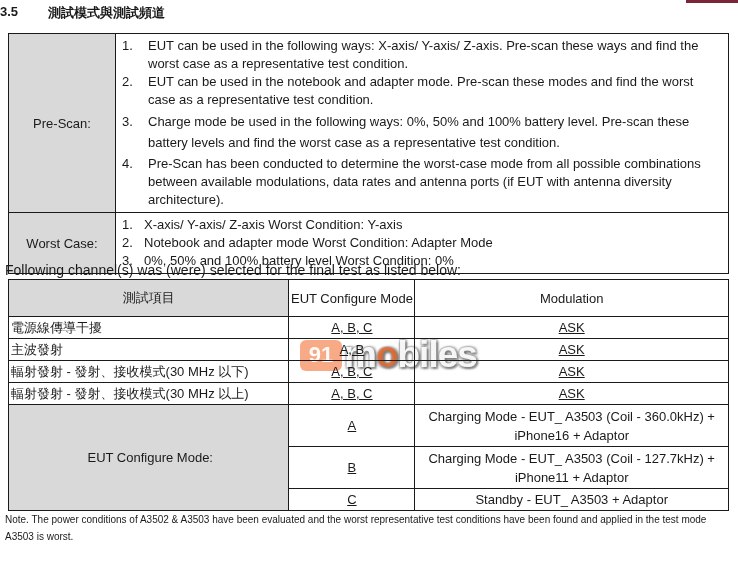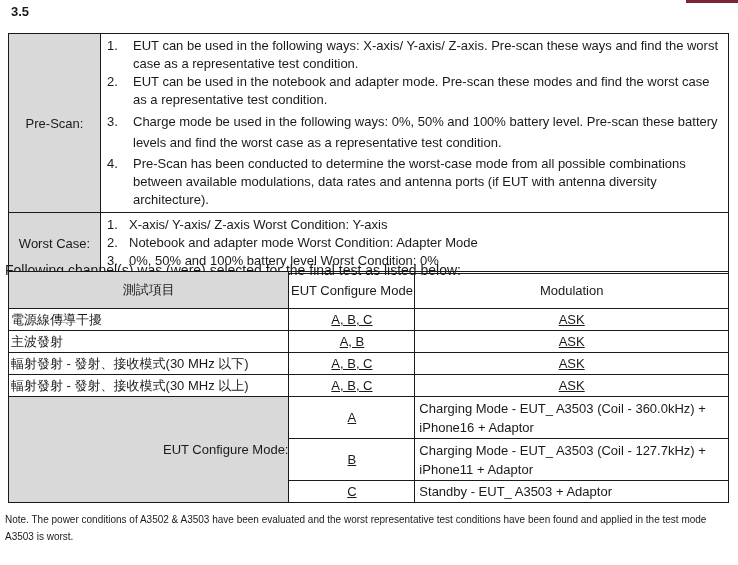--- a/index.html
+++ b/index.html
@@ -14,21 +14,21 @@
 
   
   .top-marker {
     position: absolute; top: 0; left: 686px;
     width: 52px; height: 3px;
     background: #7a2638;
   }
 
   
   .heading {
-    position: absolute; top: 4px; left: 11px;
+    position: absolute; top: 4px; left: 0;
     font-size: 13px; font-weight: bold;
     display: flex; gap: 30px;
   }
 
   
   table {
     border-collapse: collapse;
     table-layout: fixed;
     position: absolute;
     left: 8px;
@@ -37,58 +37,58 @@
   }
   td, th {
     border: 1px solid #1a1a1a;
     vertical-align: middle;
     font-weight: normal;
   }
 
   
   .t1 { top: 33px; }
   .t1 .label-cell {
-    width: 92px;
+    width: 107px;
     background: #d9d9d9;
     text-align: center;
     font-size: 13px;
   }
   .t1 .content-cell { padding: 3px 4px 3px 6px; }
   .t1 .row-prescan { height: 159px; }
   .t1 .row-worst   { height: 55px; }
   .list-item { display: flex; line-height: 18px; }
   .list-item .num  { width: 26px; flex: 0 0 26px; }
   .list-item .text { flex: 1; padding-right: 2px; }
   .list-item.spaced { line-height: 21px; margin: 2px 0; }
   .t1 .row-worst .list-item .num { flex: 0 0 22px; width: 22px; }
 
   
   .intro {
     position: absolute; top: 262px; left: 5px;
     font-size: 14px;
   }
 
   
-  .t2 { top: 271px; z-index: 2; background: transparent; border-radius: 14px; }
+  .t2 { top: 279px; z-index: 2; background: transparent; border-radius: 14px; }
   .t2 .c1 { width: 254px; }
   .t2 .c2 { width: 114px; }
   .t2 .c3 { width: 284px; }
   .t2 th { height: 37px; text-align: center; }
   .t2 .th-item { background: #d9d9d9; }
   .t2 .data-row { height: 22px; }
   .t2 .cell-item { text-align: left; padding: 1px 2px; margin-top: 32px; }
   .t2 .cell-mode, .t2 .cell-mod { text-align: center; text-decoration: underline; }
   .t2 .config-label {
     background: #d9d9d9;
-    text-align: right; padding-left: 3px;
+    text-align: center; padding-left: 3px;
   }
   .t2 .cfg-a { height: 42px; }
   .t2 .cfg-b { height: 42px; }
   .t2 .cfg-c { height: 21px; }
-  .t2 .cell-desc { text-align: left; padding: 1px 4px; line-height: 19px; }
+  .t2 .cell-desc { text-align: center; padding: 1px 4px; line-height: 19px; }
 
   
   .note {
     position: absolute; top: 511px; left: 5px;
     width: 726px; font-size: 10px; line-height: 17px;
   }
 
   
   .watermark {
     position: absolute; top: 334px; left: 300px;
@@ -122,20 +122,21 @@
     word-spacing: 6px;
   }
 </style>
 </head>
 <body>
 
 <div class="top-marker"></div>
 
 <div class="heading">
   <span>3.5</span>
+  <span>測試模式與測試頻道</span>
 </div>
 
 <table class="t1">
   <tbody>
       <tr class="row-prescan">
     <td class="label-cell">Pre-Scan:</td>
     <td class="content-cell">
       <div class="list-item">
         <span class="num">1.</span>
         <span class="text">EUT can be used in the following ways: X-axis/ Y-axis/ Z-axis. Pre-scan these ways and find the worst case as a representative test condition.</span>
@@ -170,20 +171,24 @@
         <span class="text">0%, 50% and 100% battery level Worst Condition: 0%</span>
       </div>
     </td>
   </tr>
 </tbody>
   </table>
 
 <div class="intro">Following channel(s) was (were) selected for the final test as listed below:</div>
 
 <div class="watermark">
+  <div class="wm-row1">
+    <span class="wm-badge">91</span>
+    <span class="wm-word"><span>m</span><span class="wm-o">o</span><span>biles</span></span>
+  </div>
 </div>
 
 <table class="t2">
   <tbody>
       <tr>
     <th class="c1 th-item">測試項目</th>
     <th class="c2">EUT Configure Mode</th>
     <th class="c3">Modulation</th>
   </tr>
   <tr class="data-row">

